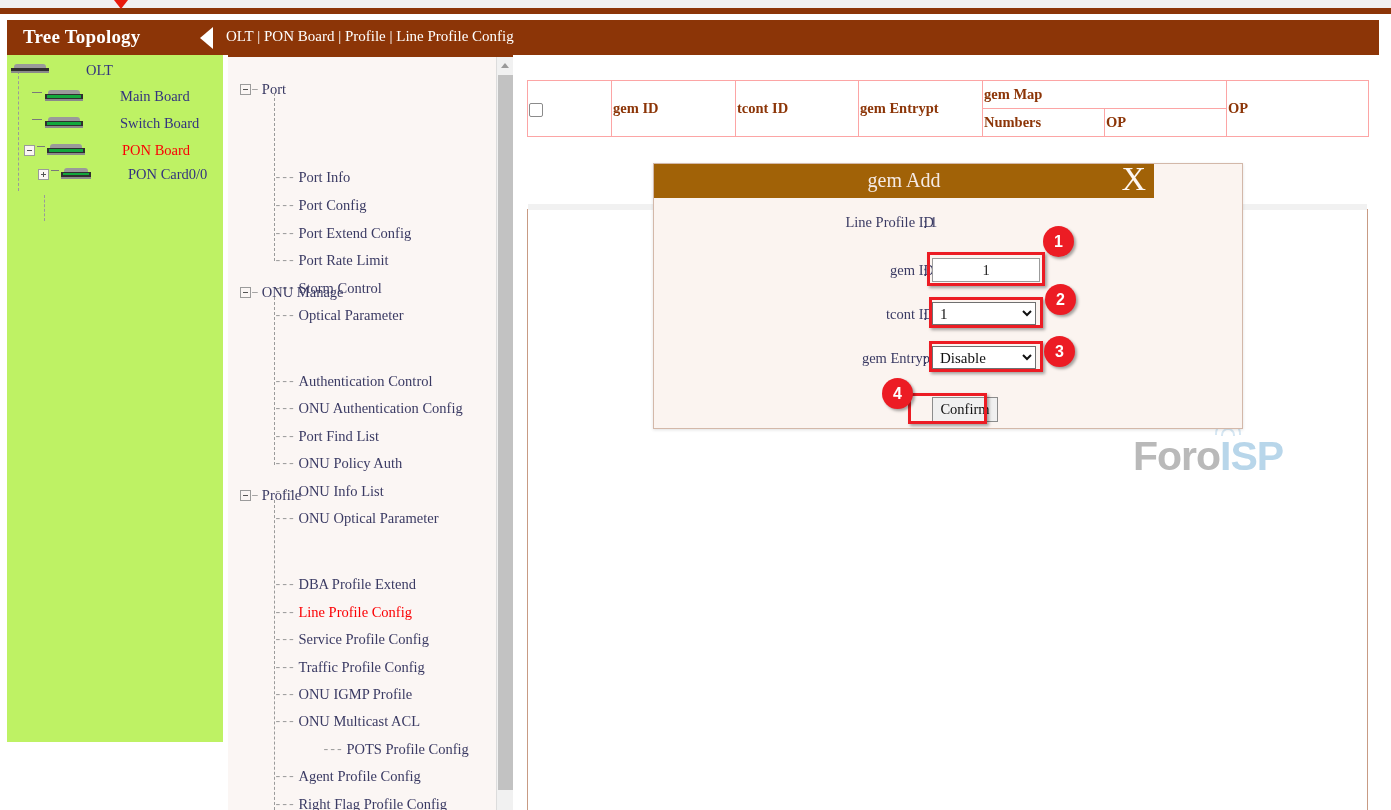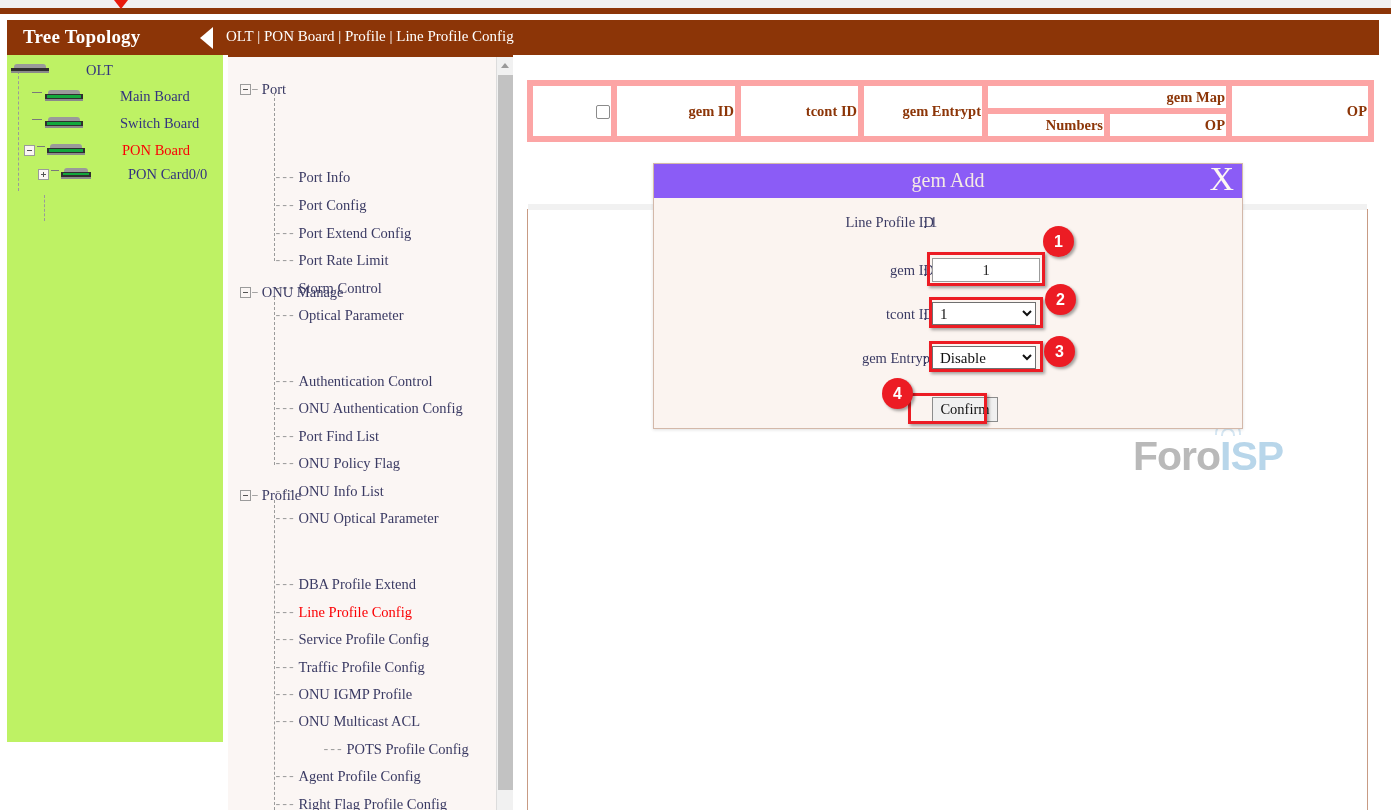--- a/index.html
+++ b/index.html
@@ -163,24 +163,24 @@
     background: #ffffff;
   }
 
   
   .gem-table {
     position: absolute; left: 14px; top: 25px; width: 841px;
     border-collapse: collapse;
     table-layout: fixed;
   }
   .gem-table th {
-    border: 6px solid #fca5a5;
+    border: 1px solid #fca5a5;
     color: #8c3507; font-weight: bold; font-size: 14.5px;
     font-family: "Liberation Serif", serif;
-    height: 28px; background: #ffffff; text-align: right;
+    height: 28px; background: #ffffff; text-align: left;
   }
   .hdr-chk { width: 84px; }
   .cb {
     display: inline-block; width: 14px; height: 14px;
     border: 1px solid #8b8b8b; background: #fff; border-radius: 2px;
     cursor: pointer; vertical-align: middle;
   }
   .tbl-tail {
     position: absolute; left: 14px; top: 154px; width: 841px; height: 650px;
     border-left: 1px solid #c89b84; border-right: 1px solid #c89b84;
@@ -191,22 +191,22 @@
     background: #f1f1f1;
   }
 
   
   .modal {
     position: absolute; left: 653px; top: 163px; width: 590px; height: 266px;
     background: #fbf4f0; border: 1px solid #d3b8a9;
     box-shadow: 0 1px 3px rgba(0,0,0,.12);
   }
   .modal-title {
-    position: absolute; left: 0; top: 0; width: 588px; height: 34px;
-    background: #8b5cf6;
+    position: absolute; left: 0; top: 0; width: 500px; height: 34px;
+    background: #a16207;
   }
   .modal-title-text {
     position: absolute; width: 100%; top: 5px; text-align: center;
     color: #f5eae4; font-size: 20px; font-family: "Liberation Serif", serif;
   }
   .modal-close {
     position: absolute; right: 8px; top: -5px;
     color: #fdf7f3; font-size: 34px; font-family: "Liberation Serif", serif;
     cursor: pointer; line-height: 40px;
   }
@@ -383,21 +383,21 @@
       <div class="mnode" style="left:46px; top:314px;">
         <span class="mdashes">---</span><span class="mlabel">Authentication Control</span>
       </div>
       <div class="mnode" style="left:46px; top:341px;">
         <span class="mdashes">---</span><span class="mlabel">ONU Authentication Config</span>
       </div>
       <div class="mnode" style="left:46px; top:369px;">
         <span class="mdashes">---</span><span class="mlabel">Port Find List</span>
       </div>
       <div class="mnode" style="left:46px; top:396px;">
-        <span class="mdashes">---</span><span class="mlabel">ONU Policy Flag</span>
+        <span class="mdashes">---</span><span class="mlabel">ONU Policy Auth</span>
       </div>
       <div class="mnode" style="left:46px; top:424px;">
         <span class="mdashes">---</span><span class="mlabel">ONU Info List</span>
       </div>
       <div class="mnode" style="left:46px; top:451px;">
         <span class="mdashes">---</span><span class="mlabel">ONU Optical Parameter</span>
       </div>
 
       <div class="mnode" style="left:12px; top:428px;">
         <span class="tog"></span><span class="mdashes">–</span><span class="mlabel">Profile</span>

